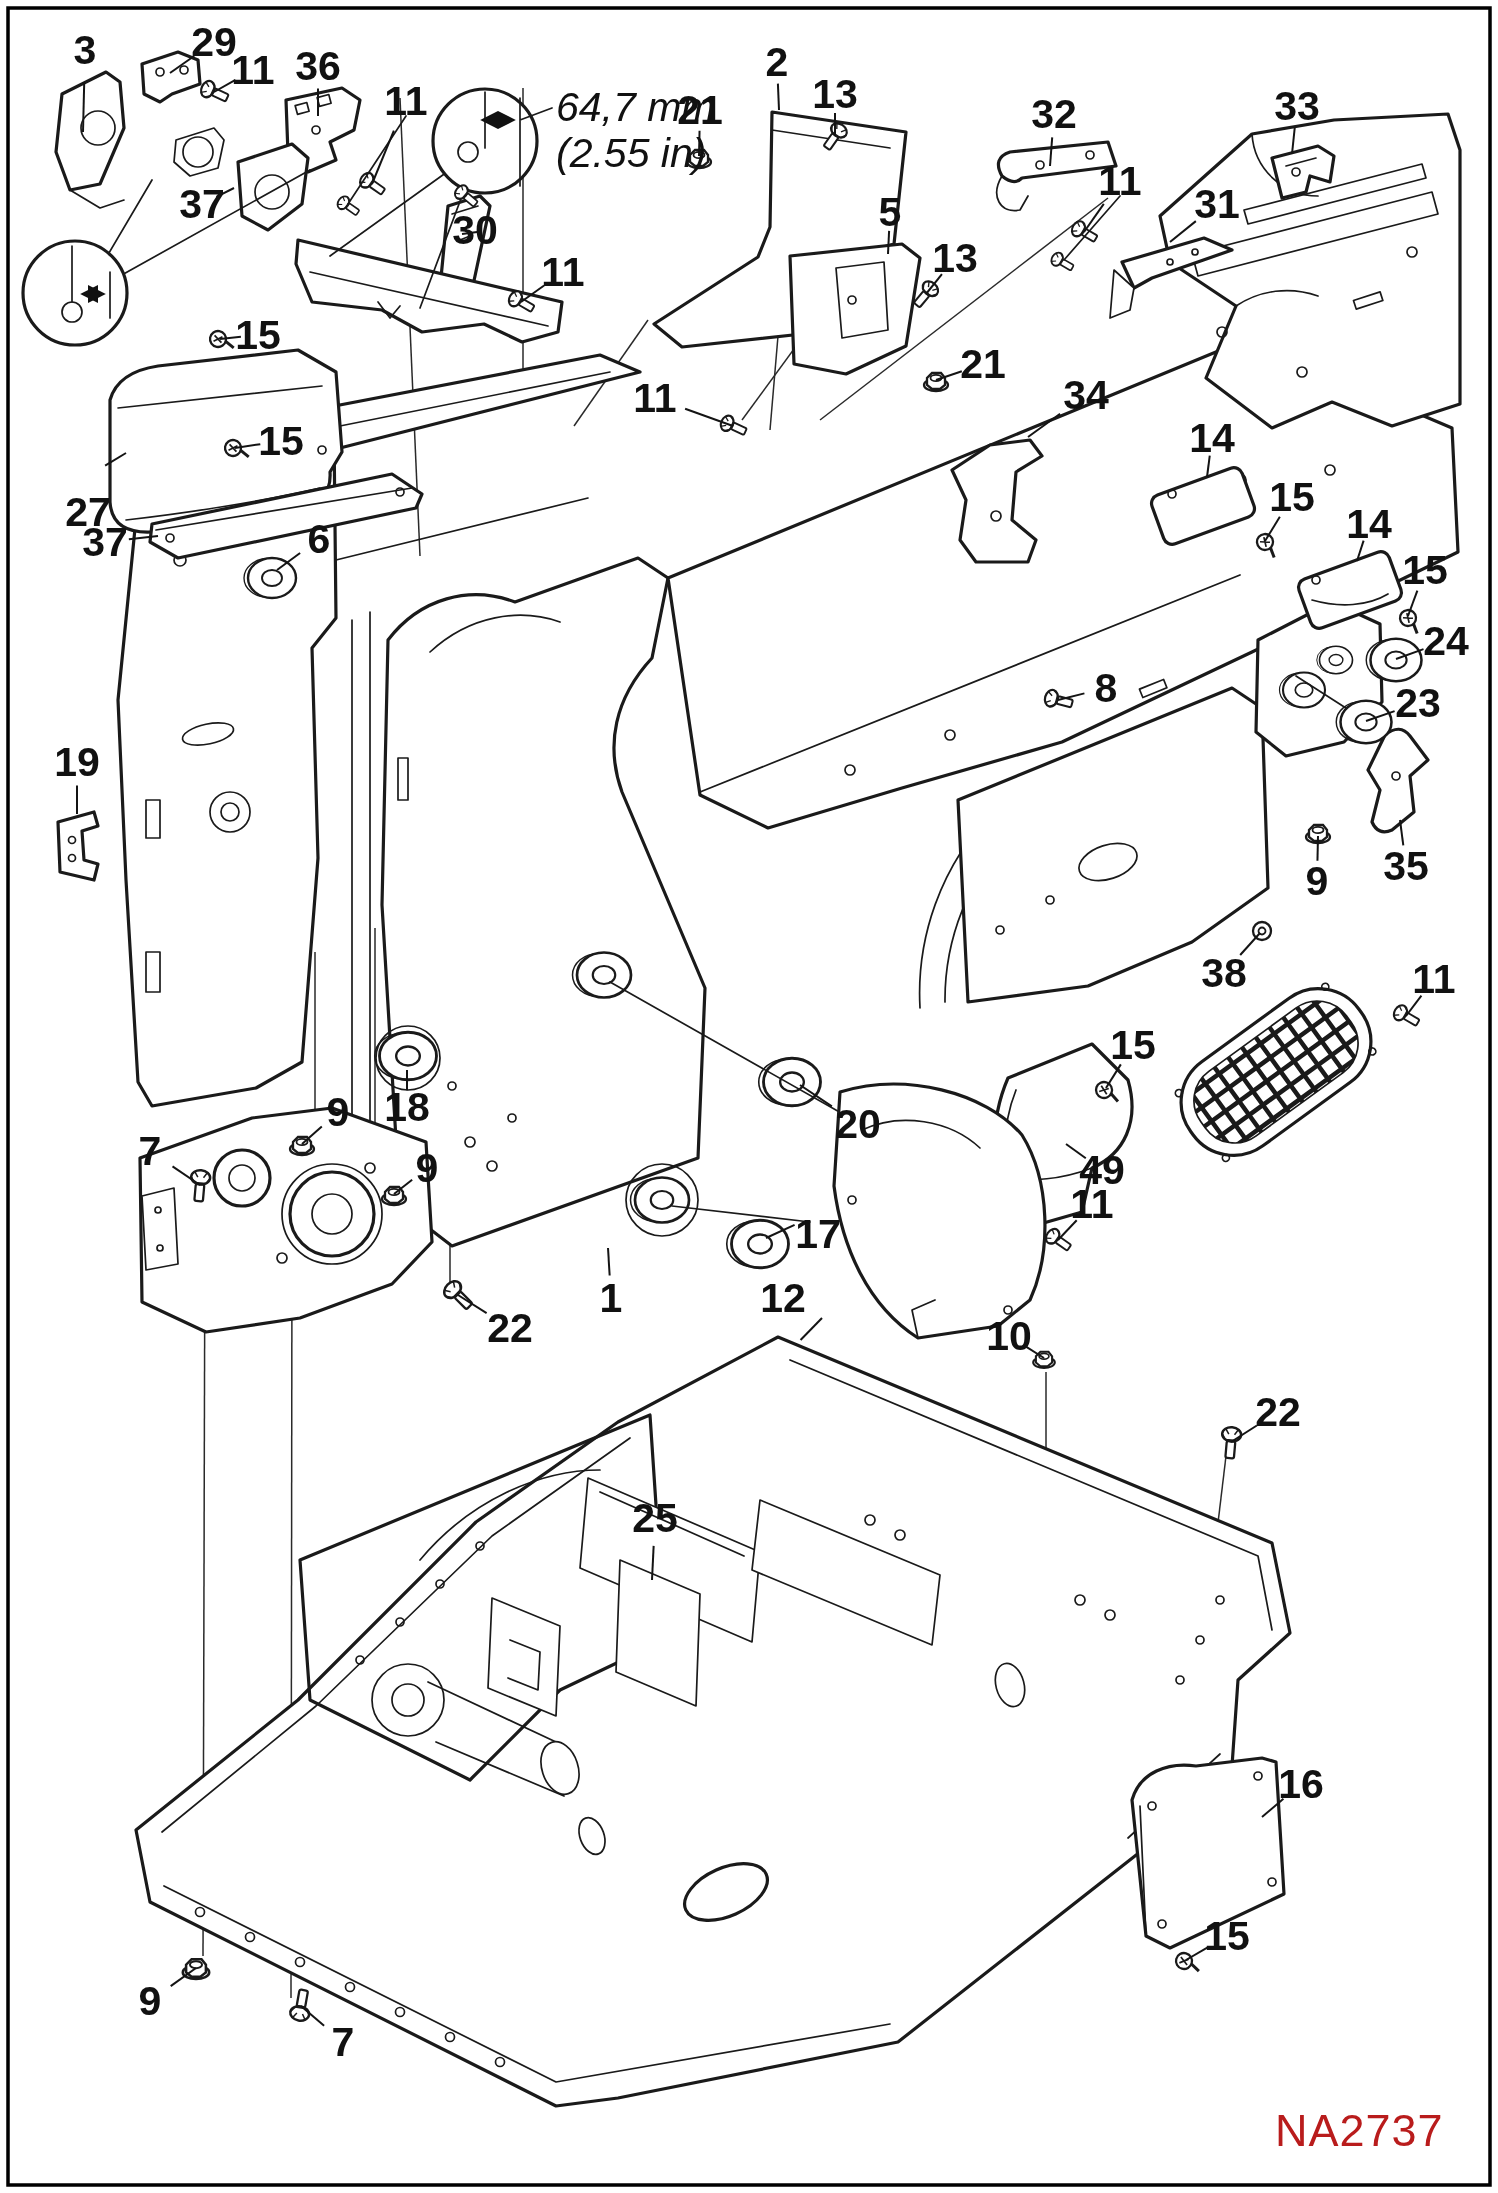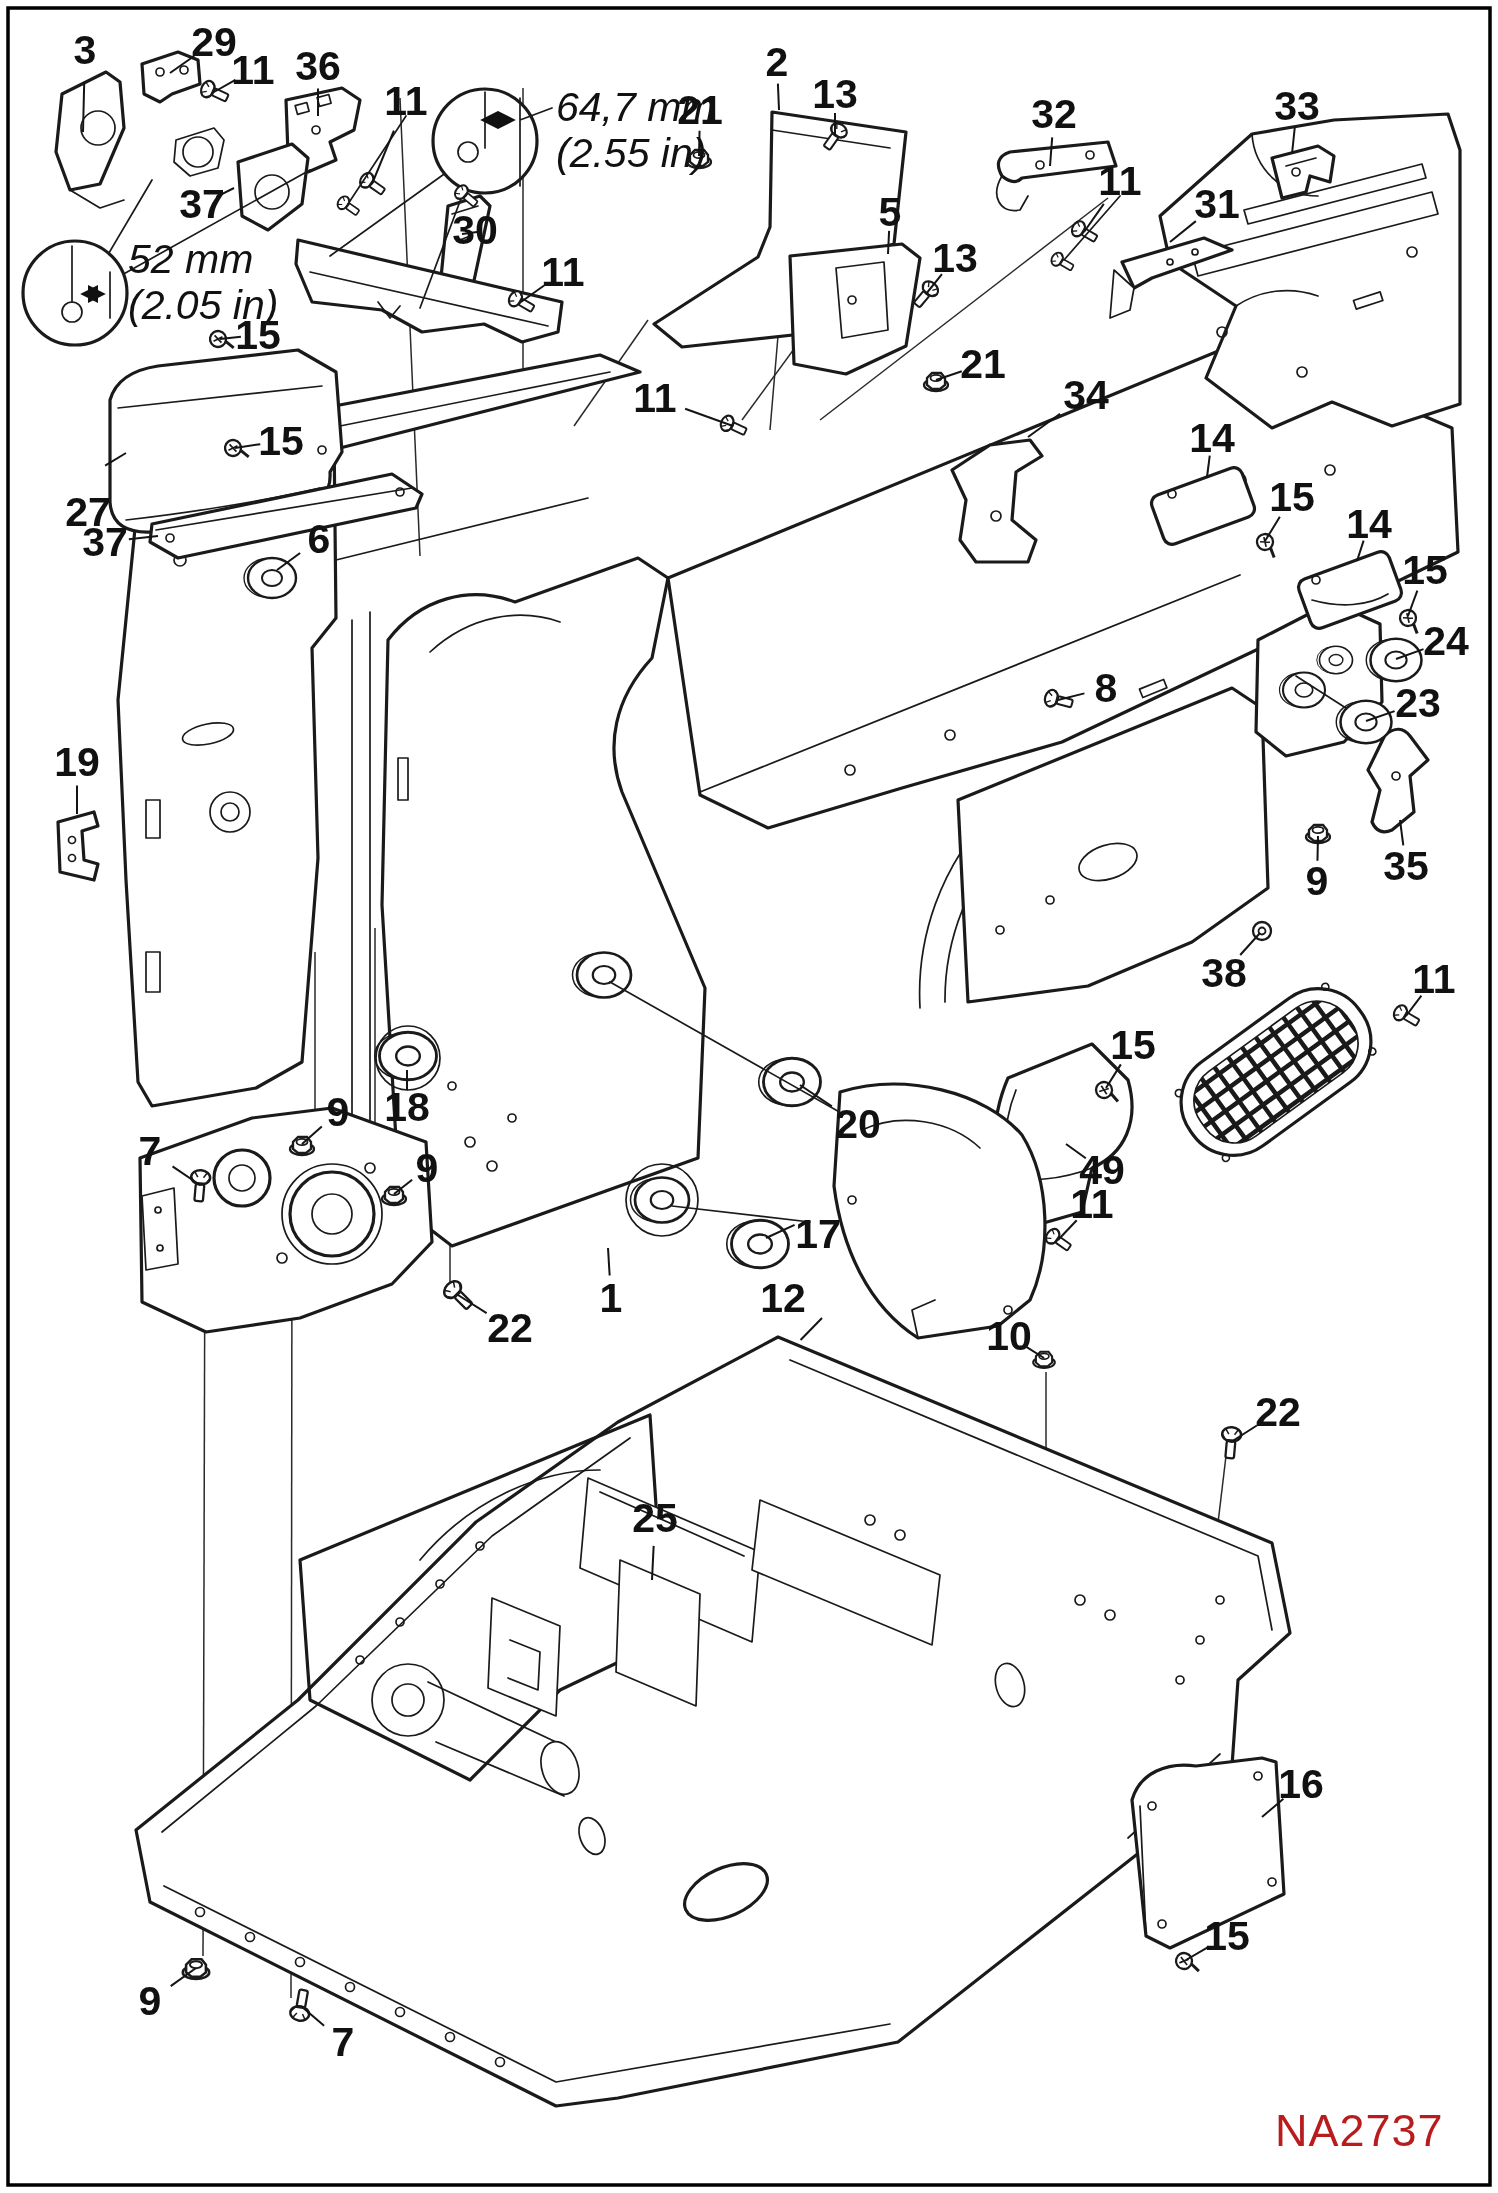--- a/index.html
+++ b/index.html
@@ -529,20 +529,16 @@
       <div class="callout" style="left: 1301px; top: 1784px;">16</div>
       <div class="callout" style="left: 1227px; top: 1936px;">15</div>
       <div class="callout" style="left: 150px; top: 2001px;">9</div>
       <div class="callout" style="left: 343px; top: 2042px;">7</div>
     </div>
 
 <div class="dim-text" style="left:556px;top:84px">
   <div>64,7 mm</div>
   <div>(2.55 in)</div>
 </div>
-<div class="dim-text" style="left:128px;top:236px">
-  <div>52 mm</div>
-  <div>(2.05 in)</div>
+
+<div class="fig-code" style="left:1275px;top:2105px">NA2737</div>
+
 </div>
 
-<div class="fig-code" style="left:1275px;top:2105px">NA2737</div>
-
-</div>
-
 </body></html>

